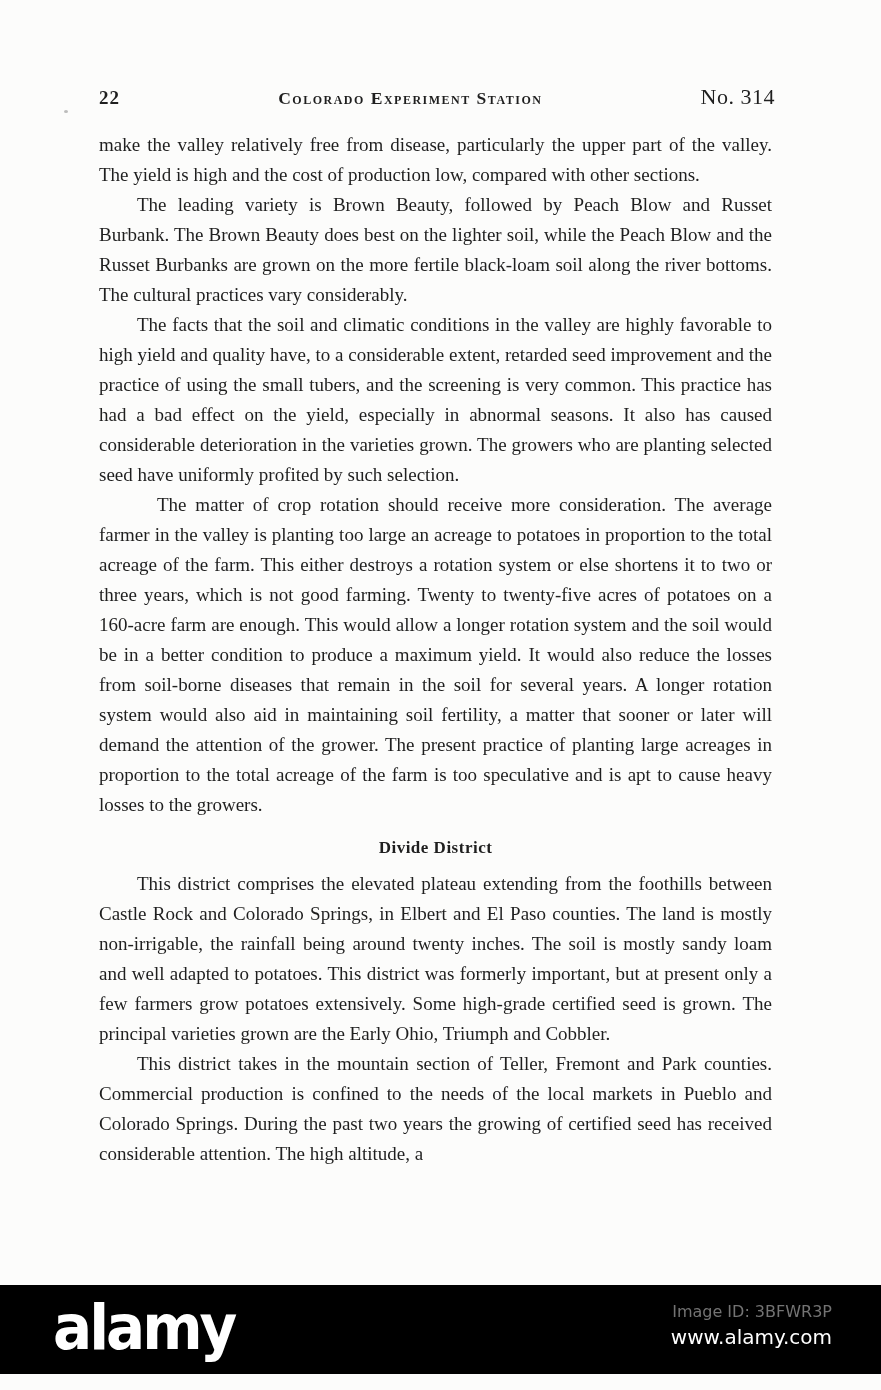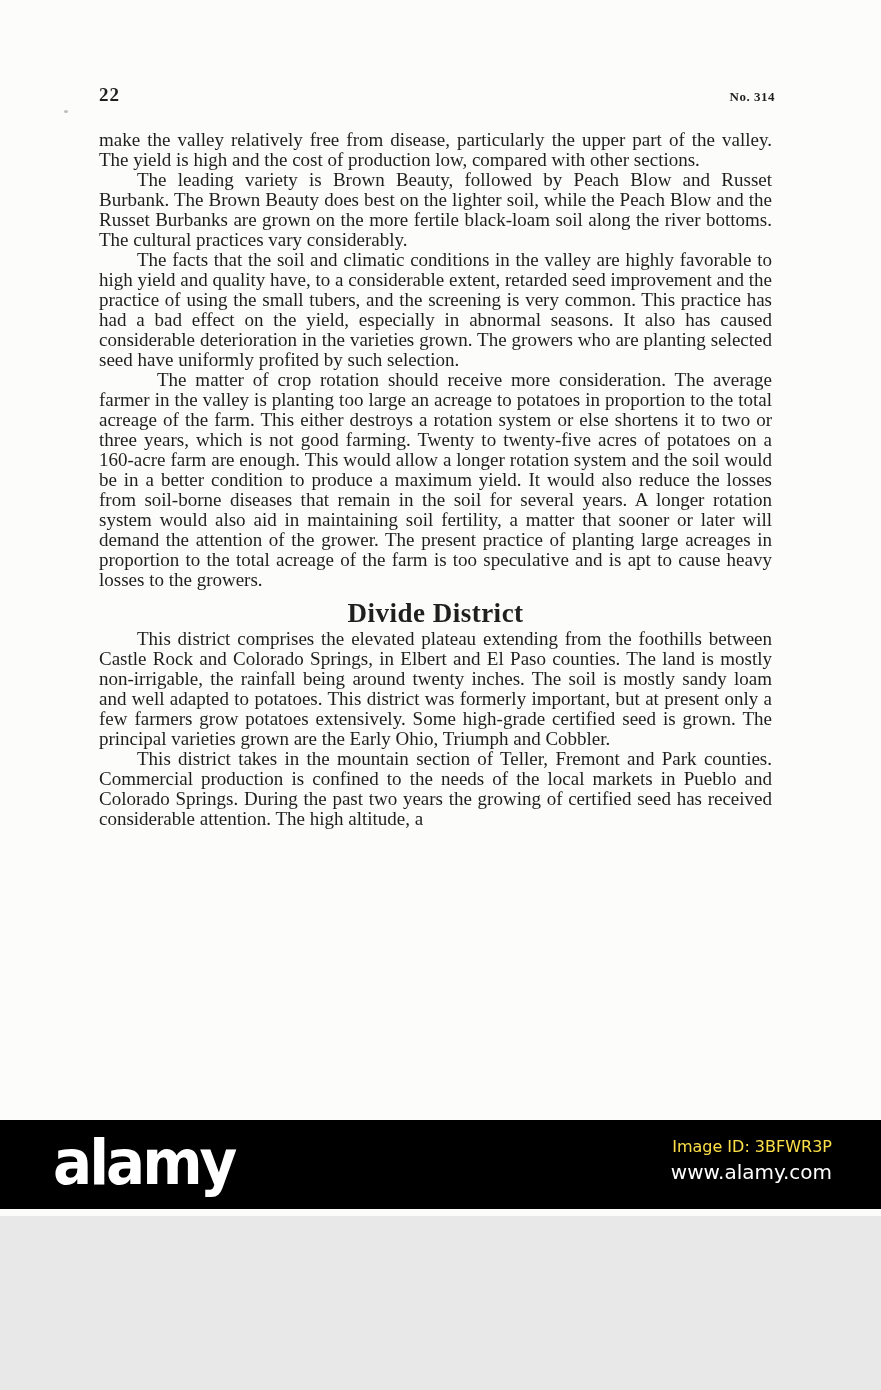--- a/index.html
+++ b/index.html
@@ -1,19 +1,19 @@
 <!DOCTYPE html>
 <html><head>
 <meta charset="utf-8">
 <style>
   html, body { margin: 0; padding: 0; background: #e8e8e8; }
   .page {
     position: relative;
     width: 881px;
-    height: 1216px;
+    height: 1390px;
     margin: 0 auto;
     background: #fcfcfb;
     overflow: hidden;
     font-family: "Liberation Serif", "DejaVu Serif", serif;
     color: #1f1f1f;
   }
   .scan { filter: blur(0.4px); }
 
   
   .header-row {
@@ -31,58 +31,58 @@
   }
   .journal-title {
     font-variant: small-caps;
     font-weight: 700;
     font-size: 17.5px;
     letter-spacing: 1.5px;
     text-align: center;
     flex: 1;
   }
   .issue-number {
-    font-size: 13px;
-    font-weight: 700;
+    font-size: 22px;
+    font-weight: 400;
     letter-spacing: 0.5px;
   }
 
   
   .content {
     position: absolute;
     top: 130px; left: 99px;
     width: 673px;
     font-size: 19px;
-    line-height: 20px;
+    line-height: 30px;
     text-align: justify;
   }
   .content p { margin: 0; text-indent: 38px; }
   .content p.no-indent { text-indent: 0; }
   .content p.indent-lg { text-indent: 58px; font-family: Liberation Serif, serif; }
   .content h2 {
     margin: 13px 0 6px 0;
-    font-size: 27px;
+    font-size: 17px;
     font-weight: 700;
     text-align: center;
     letter-spacing: 0.5px;
   }
 
   .artifact {
     position: absolute;
     left: 64px; top: 110px;
     width: 4px; height: 3px;
     background: #9a9a9a;
     border-radius: 50%;
     opacity: 0.65;
   }
 
   
   .watermark-bar {
     position: absolute;
-    left: 0; bottom: 7px;
+    left: 0; bottom: 16px;
     width: 100%; height: 89px;
     background: #000000;
     font-family: "DejaVu Sans", "Liberation Sans", sans-serif;
   }
   .alamy-logo {
     position: absolute;
     left: 53px; top: 6px;
     color: #ffffff;
     font-size: 58px;
     font-weight: 700;
@@ -92,38 +92,39 @@
   }
   .wm-right {
     position: absolute;
     right: 49px; top: 17px;
     text-align: right;
     color: #ffffff;
   }
   .wm-image-id {
     font-size: 16px;
     font-weight: 400;
-    color: #fde047;
+    color: #737373;
     margin-bottom: 4px;
   }
   .wm-url {
     font-size: 20px;
     font-weight: 400;
   }
 </style>
 </head>
 <body>
 
 <div class="page">
 
   <div class="artifact"></div>
 
   <div class="scan">
     <div class="header-row">
       <span class="page-number">22</span>
+      <span class="journal-title">Colorado Experiment Station</span>
       <span class="issue-number">No. 314</span>
     </div>
 
     <div class="content">
       <p class="no-indent">make the valley relatively free from disease, particularly the upper part of the valley.  The yield is high and the cost of production low, compared with other sections.</p>
       <p>The leading variety is Brown Beauty, followed by Peach Blow and Russet Burbank.  The Brown Beauty does best on the lighter soil, while the Peach Blow and the Russet Burbanks are grown on the more fertile black-loam soil along the river bottoms.  The cultural practices vary considerably.</p>
       <p>The facts that the soil and climatic conditions in the valley are highly favorable to high yield and quality have, to a considerable extent, retarded seed improvement and the practice of using the small tubers, and the screening is very common.  This practice has had a bad effect on the yield, especially in abnormal seasons.  It also has caused considerable deterioration in the varieties grown.  The growers who are planting selected seed have uniformly profited by such selection.</p>
       <p class="indent-lg">The matter of crop rotation should receive more consideration.  The average farmer in the valley is planting too large an acreage to potatoes in proportion to the total acreage of the farm.  This either destroys a rotation system or else shortens it to two or three years, which is not good farming.  Twenty to twenty-five acres of potatoes on a 160-acre farm are enough.  This would allow a longer rotation system and the soil would be in a better condition to produce a maximum yield.  It would also reduce the losses from soil-borne diseases that remain in the soil for several years.  A longer rotation system would also aid in maintaining soil fertility, a matter that sooner or later will demand the attention of the grower.  The present practice of planting large acreages in proportion to the total acreage of the farm is too speculative and is apt to cause heavy losses to the growers.</p>
 
       <h2>Divide District</h2>

